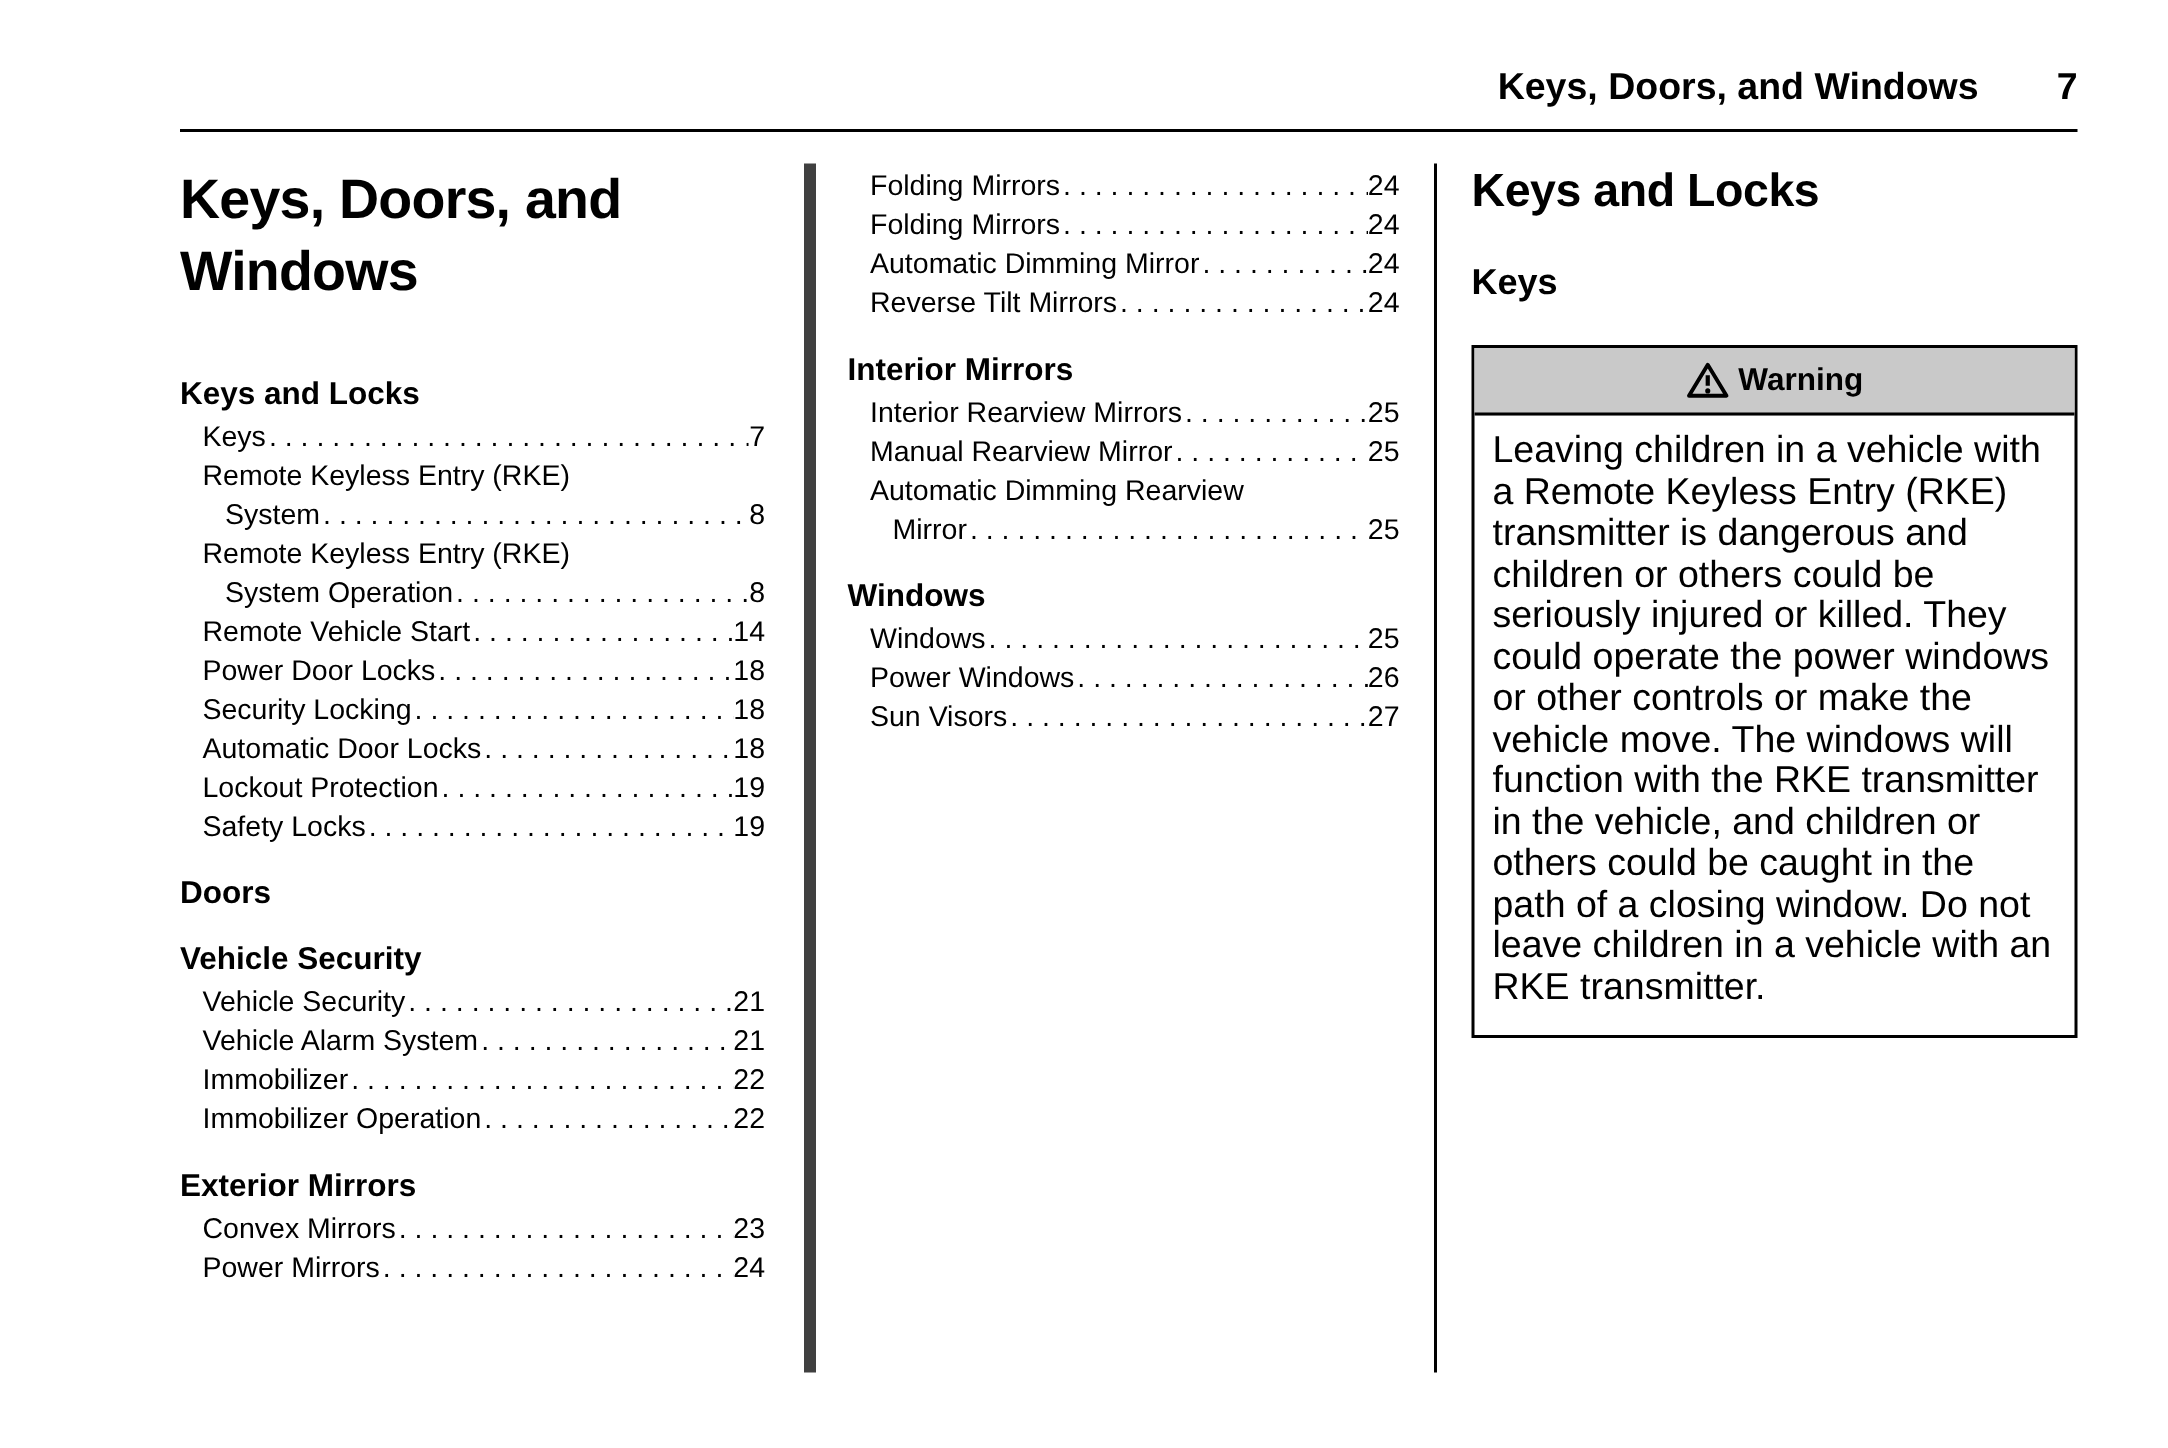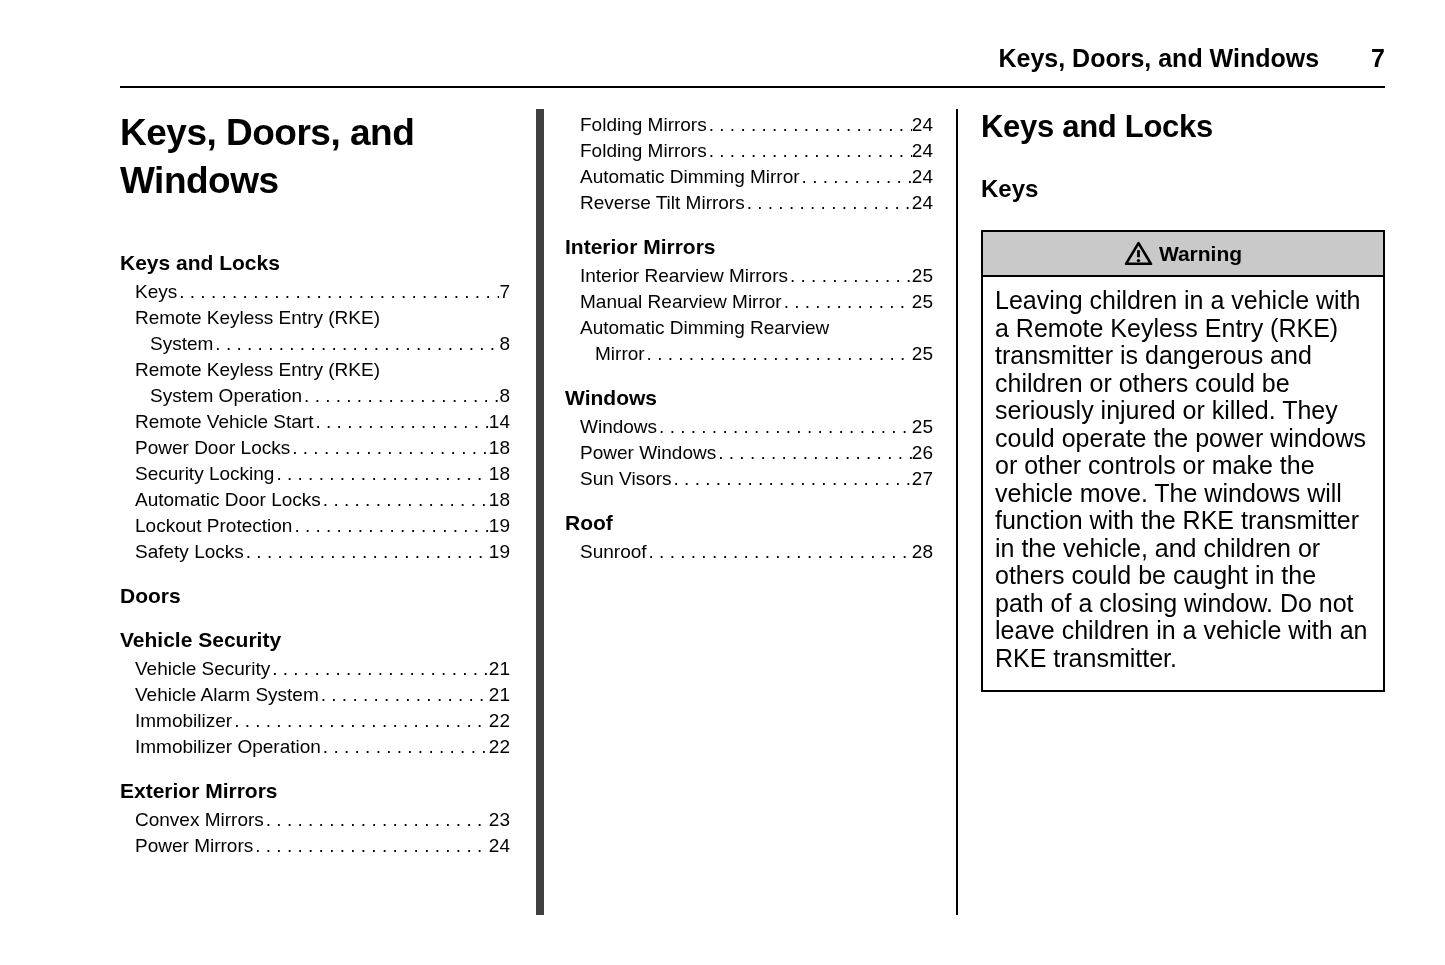--- a/index.html
+++ b/index.html
@@ -300,30 +300,20 @@
   </div>
 
   <div class="toc-entry">
     <span class="toc-label">Sun Visors</span>
     <span class="toc-dots"></span>
     <span class="toc-page">27</span>
   </div>
 </div>
   </div>
 
-  <div class="toc-section">
-    <h4 class="toc-heading">Roof</h4>
-    <div class="toc-entries">
-  <div class="toc-entry">
-    <span class="toc-label">Sunroof</span>
-    <span class="toc-dots"></span>
-    <span class="toc-page">28</span>
-  </div>
-</div>
-  </div>
 </div>
     </section>
 
     <section class="col3">
       <h2 class="section-title">Keys and Locks</h2>
       <h3 class="subsection-title">Keys</h3>
 
       <div class="warning-box">
         <div class="warning-header">
           <span class="warning-icon">

